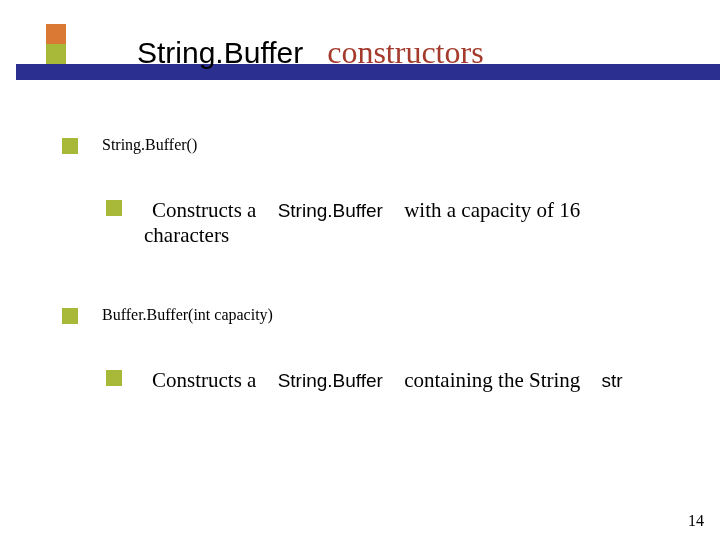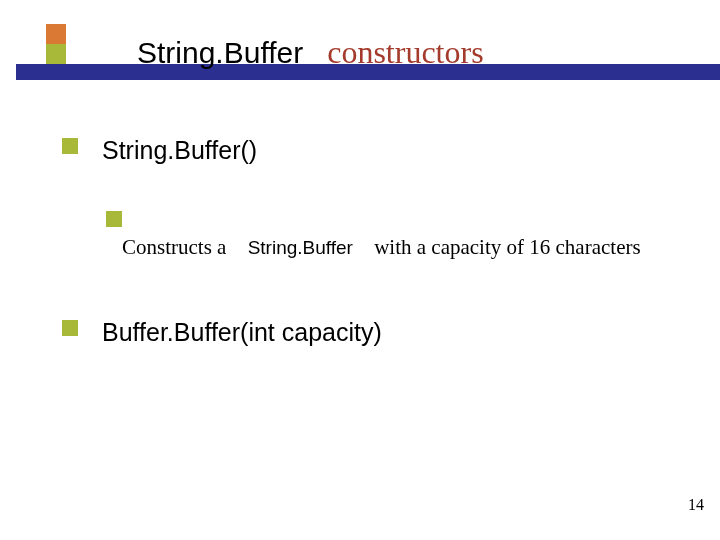--- a/index.html
+++ b/index.html
@@ -73,49 +73,48 @@
   }
   .bullet-l1 {
     width: 11px;
     height: 11px;
     background: #a8b838;
     margin-top: 10px;
     margin-right: 16px;
     flex-shrink: 0;
   }
   .text-l1 {
-    font-family: Liberation Sans, sans-serif;
-    font-size: 25px;
+    font-family: Liberation Serif, serif;
+    font-size: 16px;
     color: #000;
   }
   .item-l2 {
     display: flex;
     align-items: flex-start;
     margin-left: 44px;
     margin-bottom: 26px;
     margin-top: 10px;
-    flex-direction: column;
   }
   .bullet-l2 {
     width: 8px;
     height: 8px;
     background: #a8b838;
     margin-top: 10px;
     margin-right: 14px;
     flex-shrink: 0;
   }
   .text-l2 {
     font-family: "Times New Roman", serif;
     font-size: 21px;
     color: #000;
   }
   .sans { font-family: Verdana, sans-serif; font-size: 19px; }
   .page-num {
     position: absolute;
-    bottom: 26px;
+    bottom: 10px;
     right: 16px;
     font-family: "Times New Roman", serif;
     font-size: 16px;
     color: #000;
   }
 </style>
 </head>
 <body>
 
 <div class="header">
@@ -139,16 +138,22 @@
     <div class="text-l2">
       <span>Constructs a </span><span class="sans">String.Buffer</span><span> with a capacity of 16 characters</span>
     </div>
   </div>
 
   <div class="item-l1">
     <div class="bullet-l1"></div>
     <div class="text-l1">Buffer.Buffer(int capacity)</div>
   </div>
 
+  <div class="item-l2">
+    <div class="bullet-l2"></div>
+    <div class="text-l2">
+      <span>Constructs a </span><span class="sans">String.Buffer</span><span> containing the String </span><span class="sans">str</span>
+    </div>
+  </div>
 
 </div>
 
 <div class="page-num">14</div>
 
 </body></html>

